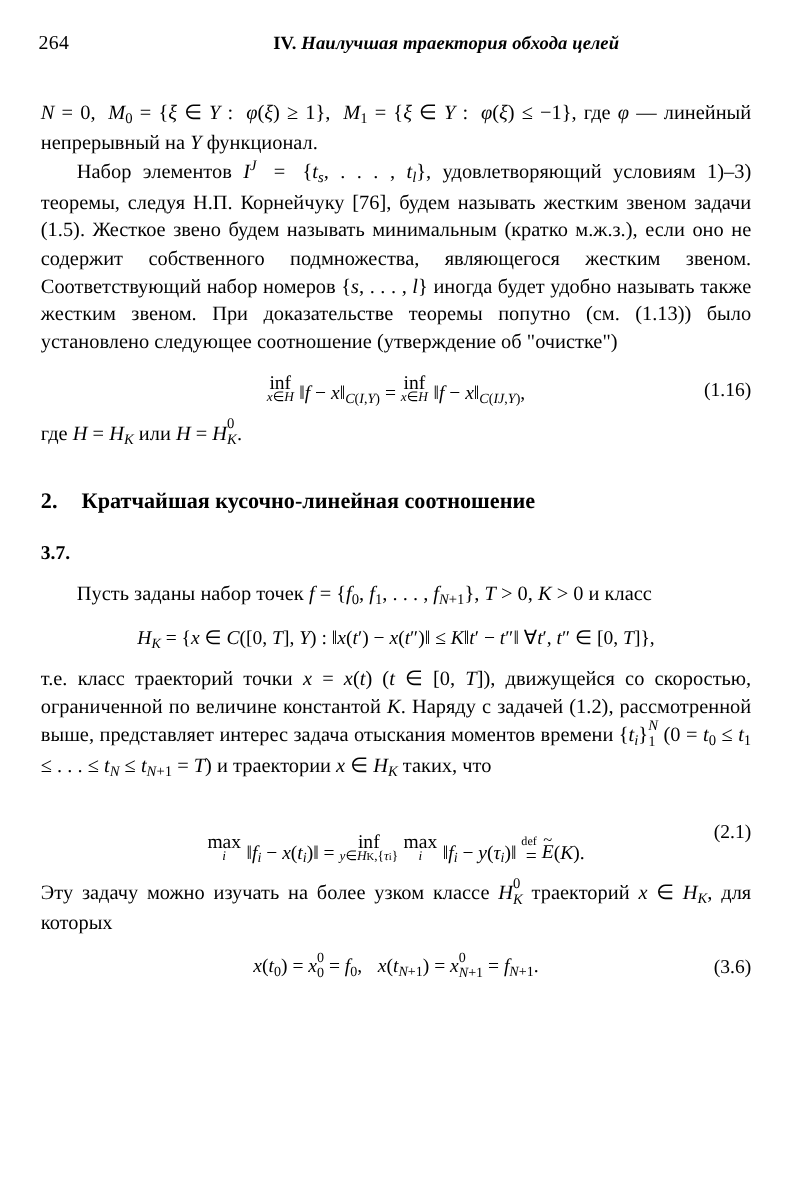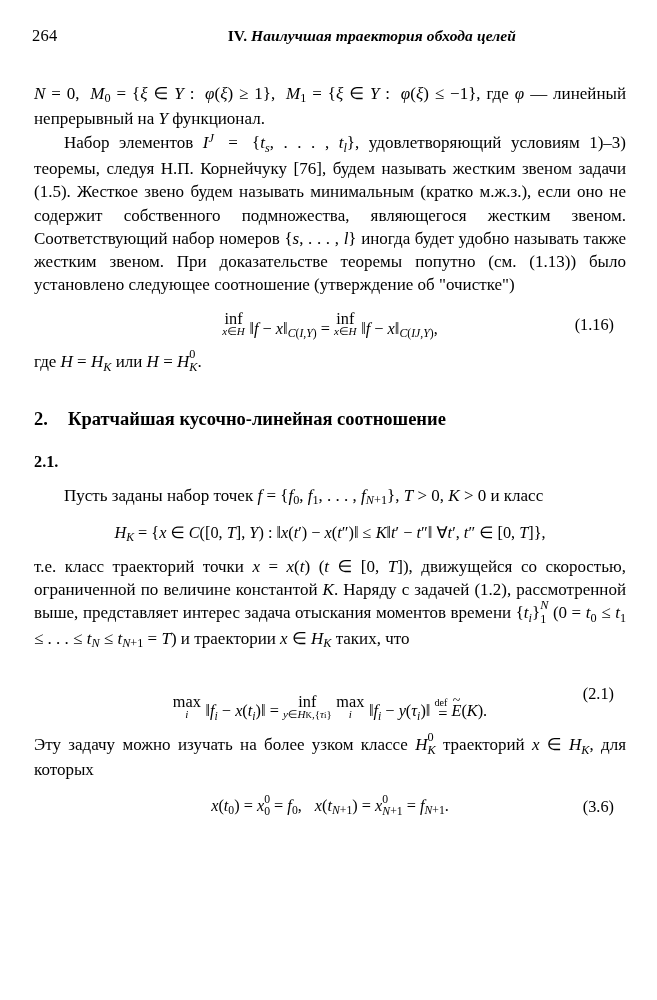--- a/index.html
+++ b/index.html
@@ -67,21 +67,21 @@
     margin-top: 6px;
   }
   .eq {
     position: relative;
     margin: 14px 0 10px 0;
     text-align: center;
     font-size: 16.3px;
   }
   .eq .eq-num {
     position: absolute;
-    right: 12px;
+    right: 0;
     top: 50%;
     transform: translateY(-50%);
     font-size: 16.3px;
   }
   .eq-body {
     display: inline-block;
   }
   .section-head {
     margin-top: 34px;
     margin-bottom: 16px;
@@ -209,21 +209,21 @@
     <p class="block">
       где <i class="m">H</i> = <i class="m">H</i><span class="sub"><i class="m">K</i></span> или <i class="m">H</i> = <i class="m">H</i><span class="subsup"><span class="s-top">0</span><span class="s-bot"><i class="m">K</i></span></span>.
     </p>
 
     <div class="section-head">
       <span class="num">2.</span>
       <span>Кратчайшая кусочно-линейная соотношение</span>
     </div>
 
     <div class="subsection-head">
-      <span class="num">2.1.</span>
+      <span class="num">3.7.</span>
     </div>
 
     <p class="indent">
       Пусть заданы набор точек <i class="m">f</i> = {<i class="m">f</i><span class="sub">0</span>, <i class="m">f</i><span class="sub">1</span>, . . . , <i class="m">f</i><span class="sub"><i class="m">N</i>+1</span>}, <i class="m">T</i> &gt; 0, <i class="m">K</i> &gt; 0 и
       класс
     </p>
 
     <div class="eq">
       <span class="eq-body">
         <i class="m">H</i><span class="sub"><i class="m">K</i></span> = {<i class="m">x</i> ∈ <i class="m">C</i>([0, <i class="m">T</i>], <i class="m">Y</i>) : <span class="bars">‖</span><i class="m">x</i>(<i class="m">t</i>′) − <i class="m">x</i>(<i class="m">t</i>″)<span class="bars">‖</span> ≤ <i class="m">K</i><span class="bars">‖</span><i class="m">t</i>′ − <i class="m">t</i>″<span class="bars">‖</span> ∀<i class="m">t</i>′, <i class="m">t</i>″ ∈ [0, <i class="m">T</i>]},

